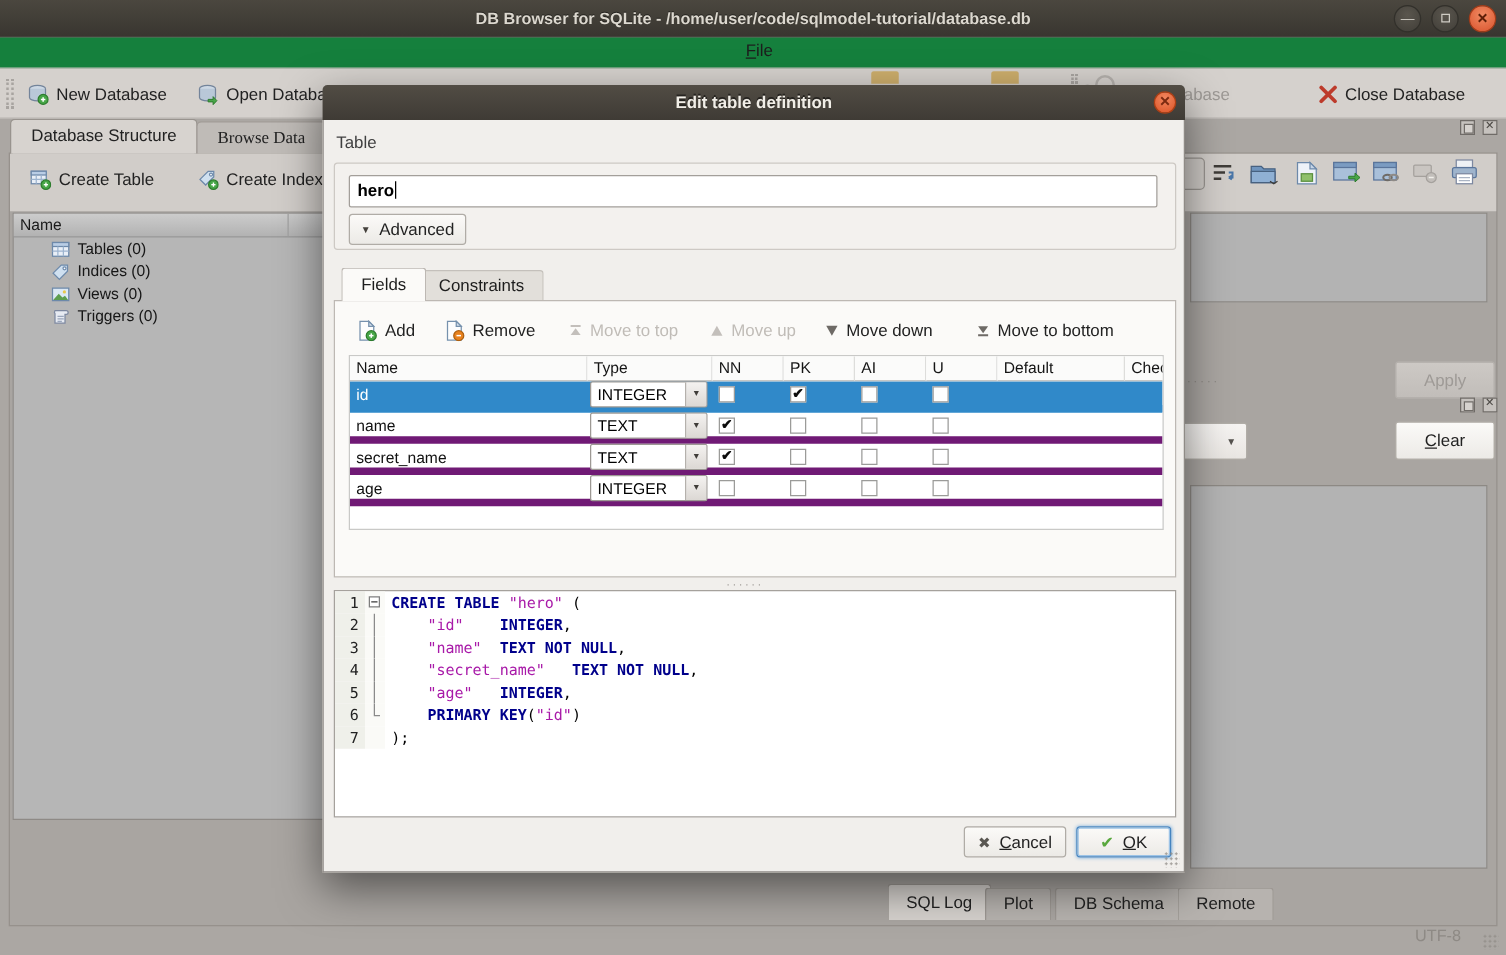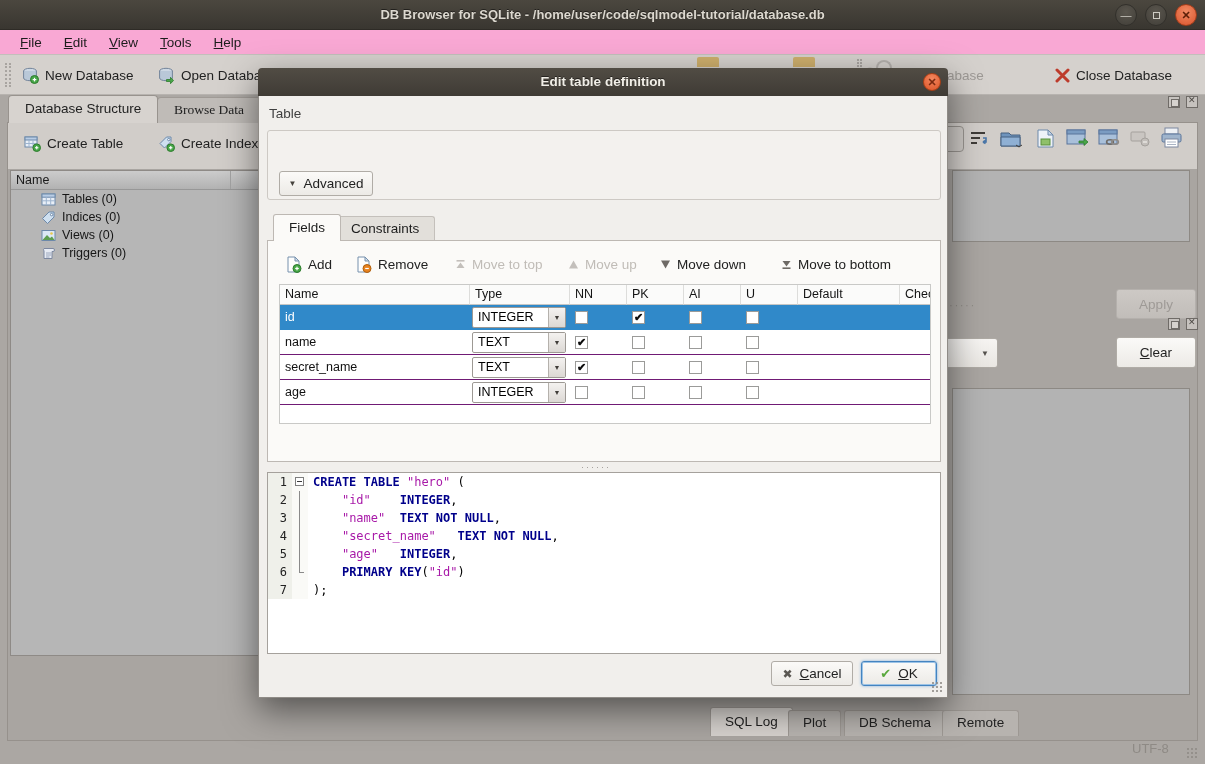--- a/index.html
+++ b/index.html
@@ -20,22 +20,22 @@
     text-shadow:0 -1px 0 rgba(0,0,0,.5); }
   .winbtn { position:absolute; top:4px; width:22px; height:22px; border-radius:50%;
     background: radial-gradient(circle at 50% 35%, #5a564e, #413e38);
     border:1px solid #32302b; color:#cfccc4; font-size:11px; line-height:20px;
     text-align:center; }
   .winbtn.close { background: radial-gradient(circle at 50% 35%, #f08b63, #d9532d);
     border:1px solid #a03c1a; color:#5e2008; font-weight:bold; }
   .winbtn .sq { display:inline-block; width:7px; height:7px; border:1.5px solid #cfccc4; margin-top:6px; }
 
   
-  .menubar { left:0; top:30px; width:1205px; height:25px; background:#f9a8d4;
-    border-bottom:1px solid #c3bfbb; display:flex; align-items:center; padding-left:10px; gap:2px; }
+  .menubar { left:0; top:30px; width:1205px; height:25px; background:#15803d;
+    border-bottom:1px solid #c3bfbb; display:flex; align-items:center; padding-left:10px; gap:2px;flex-direction:column; }
   .mn { display:inline-block; padding:3px 10px; font-size:13.5px; color:#1d1d1d; }
   .ulf::first-letter { text-decoration: underline; }
 
   
   .toolbar { left:0; top:55px; width:1205px; height:40px; background:#d5d1cd;
     border-bottom:1px solid #b7b3af; }
   .tgrip { position:absolute; left:5px; top:8px; width:6px; height:24px;
     border-left:2px dotted #a8a4a0; border-right:2px dotted #a8a4a0; }
   .tbtn { position:absolute; top:8px; height:24px; display:flex; align-items:center; gap:6px;
     font-size:13.5px; color:#222; }
@@ -129,21 +129,21 @@
     font-size:13.5px; color:#222; }
   .act.dis { color:#c0bcb7; }
   .act svg { flex:0 0 auto; }
 
   .fgrid { position:absolute; left:11px; top:43px; width:652px; height:140px; overflow:hidden;
     border:1px solid #c9c9c7; background:#fff; }
   .frow, .fhead { display:grid; grid-template-columns:190px 100px 57px 57px 57px 57px 102px 32px; }
   .fhead { height:20px; }
   .fhead .hcell { background:#fbfbfa; border-right:1px solid #dddddb; border-bottom:1px solid #c6c6c4;
     font-size:12.5px; padding:2px 0 0 5px; white-space:nowrap; overflow:hidden; color:#141414; }
-  .frow { height:25px; border-bottom:1px solid #701a75; align-items:center; }
+  .frow { height:25px; border-bottom:6px solid #701a75; align-items:center; }
   .frow .ncell { font-size:12.5px; padding-left:5px; color:#111; }
   .frow.sel { background:#3089c9; border-bottom-color:#3089c9; }
   .frow.sel .ncell { color:#fff; }
   .typebox { margin-left:2px; width:94px; height:21px; background:#fff; border:1px solid #9d9994;
     border-radius:2px; display:flex; align-items:center; position:relative; }
   .typebox .tl { font-size:12.5px; padding-left:5px; flex:1; color:#000; }
   .typebox .ab { width:17px; height:19px; border-left:1px solid #b5b1ac;
     background:linear-gradient(#f4f2f0,#dcd8d4); display:flex; align-items:center; justify-content:center; }
   .typebox .ab span { font-size:7px; color:#403d39; }
   .cb { width:13px; height:13px; background:#fff; border:1px solid #9b9b99; margin-left:5px;
@@ -370,20 +370,21 @@
 <div class="abs grip-dots" style="left:1186px; top:747px;"></div>
 
 <div class="abs dialog">
   <div class="dlg-title">
     <div class="t">Edit table definition</div>
     <div class="dlg-close">✕</div>
   </div>
   <div class="dlg-body">
     <div class="dlg-label" style="left:10px; top:10px;">Table</div>
     <div class="groupframe"></div>
+    <div class="tbl-input"><span>hero</span><span class="caret"></span></div>
     <div class="btn adv-btn">
       <span class="arr">▼</span>
       <span>Advanced</span>
     </div>
 
     <div class="dtab active" style="left:14px;">Fields</div>
     <div class="dtab inactive" style="left:76px;">Constraints</div>
 
     <div class="fields-panel">
       <div class="act" style="left:17px;">

